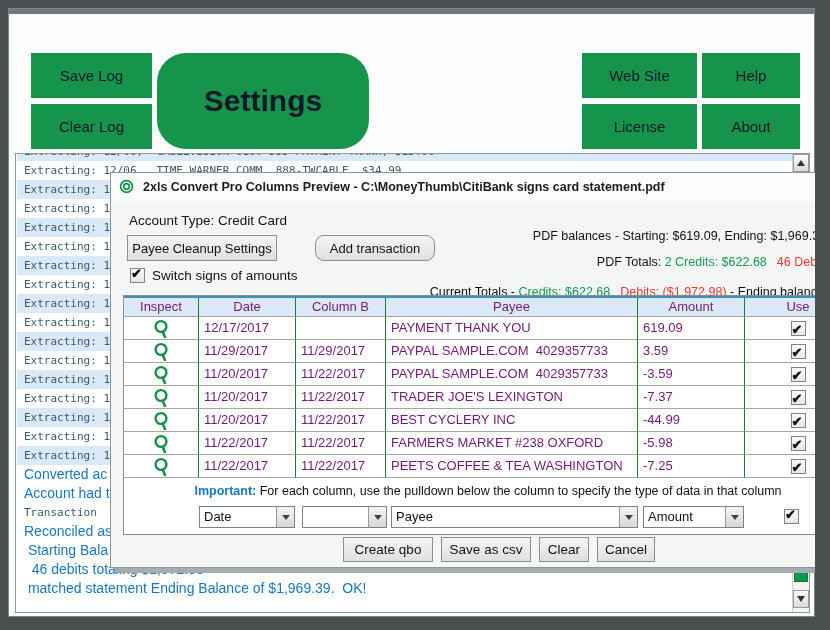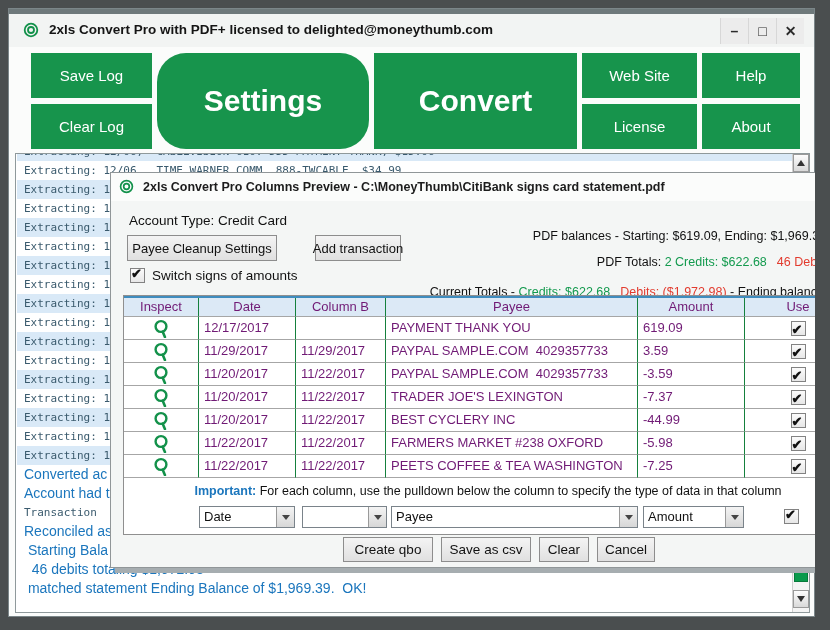--- a/index.html
+++ b/index.html
@@ -11,21 +11,21 @@
     border:1px solid #7b8689;box-sizing:border-box;z-index:1;}
   .mw-topstrip{position:absolute;left:0;top:0;width:100%;height:5px;background:#6e797b;}
   .mw-titlebar{position:absolute;left:0;top:5px;width:100%;height:33px;background:#f2f4f3;
     border-bottom:1px solid #d8dcdb;}
   .mw-icon{position:absolute;left:14px;top:8px;}
   .mw-title{position:absolute;left:40px;top:8px;font-size:13.5px;font-weight:700;color:#151515;white-space:nowrap;}
   .win-controls{position:absolute;right:10px;top:4px;height:26px;display:flex;background:#ececec;}
   .win-btn{width:27px;height:26px;display:flex;align-items:center;justify-content:center;
     font-size:14px;font-weight:700;color:#2a2a2a;border-left:1px solid #d7d7d7;cursor:default;}
   .toolbar{position:absolute;left:0;top:38px;width:100%;height:106px;background:#fbfcfb;}
-  .gbtn{position:absolute;background:#17944c;color:#ffffff;display:flex;align-items:center;justify-content:center;
+  .gbtn{position:absolute;background:#17944c;color:#0f172a;display:flex;align-items:center;justify-content:center;
     font-size:15px;white-space:nowrap;}
   .gbtn.big{font-size:30px;font-weight:700;}
   #btn-savelog{left:22px;top:6px;width:121px;height:45px;}
   #btn-clearlog{left:22px;top:57px;width:121px;height:45px;}
   #btn-settings{left:148px;top:6px;width:212px;height:96px;border-radius:29px;}
   #btn-convert{left:365px;top:6px;width:203px;height:96px;}
   #btn-website{left:573px;top:6px;width:115px;height:45px;}
   #btn-license{left:573px;top:57px;width:115px;height:45px;}
   #btn-help{left:693px;top:6px;width:98px;height:45px;}
   #btn-about{left:693px;top:57px;width:98px;height:45px;}
@@ -59,21 +59,21 @@
   .info-line{position:absolute;font-size:12.5px;color:#111;white-space:pre;}
   #pdf-balances{left:394px;top:14px;}
   #pdf-totals{left:458px;top:40px;}
   #current-totals{left:291px;top:70px;}
   .tx-green{color:#139a4e;}
   .tx-red{color:#e23b2e;}
   .gap{display:inline-block;width:10px;}
   .gray-btn{position:absolute;background:linear-gradient(#f4f4f4,#e0e0e0);border:1px solid #8d8d8d;box-sizing:border-box;
     display:flex;align-items:center;justify-content:center;font-size:13px;color:#111;white-space:nowrap;}
   #btn-payee-cleanup{left:16px;top:34px;width:150px;height:26px;}
-  #btn-add-transaction{left:204px;top:34px;width:86px;height:26px;}
+  #btn-add-transaction{left:204px;top:34px;width:120px;height:26px;border-radius:9px;}
   .switch-row{position:absolute;left:19px;top:67px;display:flex;align-items:center;gap:7px;font-size:13.5px;color:#111;}
   .cb{width:13px;height:13px;border:1px solid #828282;background:linear-gradient(#fbfbfb,#e7e7e7);
     display:inline-block;position:relative;box-sizing:content-box;}
   .cb.checked::after{content:"\2714";position:absolute;left:0px;top:-3px;font-size:13px;font-weight:700;color:#111;}
 
   .white-panel{position:absolute;left:12px;top:94px;width:730px;height:240px;background:#fff;border:1px solid #8f8f8f;box-sizing:border-box;}
   .t-row{display:flex;}
   .t-cell{box-sizing:border-box;border-right:1px solid #15803d;border-bottom:1px solid #a6a6a6;
     height:23px;line-height:22px;font-size:13px;color:#701a75;padding-left:5px;overflow:hidden;white-space:pre;}
   .t-head{border-top:2px solid #3f8cbe;}
@@ -98,40 +98,25 @@
   .frame-right{position:absolute;left:815px;top:0;width:15px;height:630px;background:#4a4e4f;z-index:99;}
 </style>
 </head>
 <body>
 
 <div class="screen">
 
   <div class="main-window">
     <div class="mw-topstrip"></div>
 
-    <div class="mw-titlebar">
-      <span class="mw-icon">
-        <svg width="16" height="16" viewBox="0 0 16 16">
-            <circle cx="8" cy="8" r="6.3" fill="none" stroke="#12914a" stroke-width="1.8"></circle>
-            <circle cx="8" cy="8" r="3" fill="none" stroke="#12914a" stroke-width="1.8"></circle>
-          </svg>
-      </span>
-      <span class="mw-title">2xls Convert Pro with PDF+ licensed to delighted@moneythumb.com</span>
-      <div class="win-controls">
-        <div class="win-btn">–</div>
-        <div class="win-btn">□</div>
-        <div class="win-btn">✕</div>
-      </div>
-    </div>
 
     <div class="toolbar">
       <div class="gbtn" id="btn-savelog">Save Log</div>
       <div class="gbtn" id="btn-clearlog">Clear Log</div>
       <div class="gbtn big" id="btn-settings">Settings</div>
-      <div class="gbtn big" id="btn-convert">Convert</div>
       <div class="gbtn" id="btn-website">Web Site</div>
       <div class="gbtn" id="btn-license">License</div>
       <div class="gbtn" id="btn-help">Help</div>
       <div class="gbtn" id="btn-about">About</div>
     </div>
 
     <div class="log-area">
       <div class="log-lines" id="log-lines">
           <div class="log-line mono-hl partial">Extracting: 12/06,  CABLEVISION 610. 555 PAYMENT THANK, $15.06</div>
           <div class="log-line mono">Extracting: 12/06   TIME WARNER COMM  888-TWCABLE  $34.99</div>

